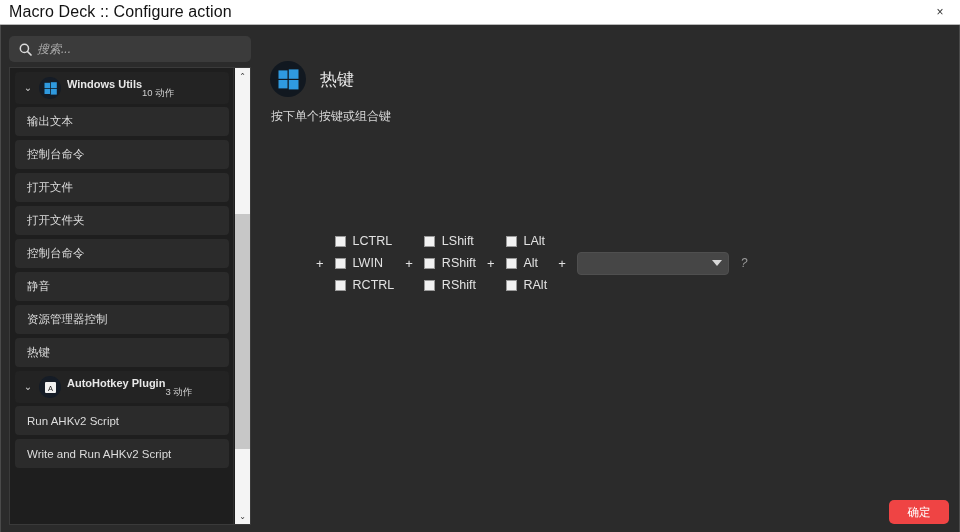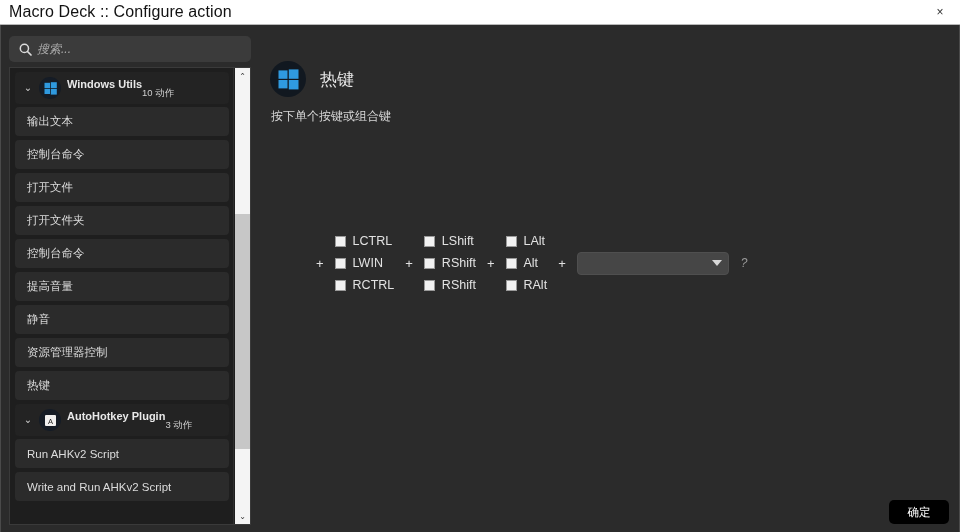--- a/index.html
+++ b/index.html
@@ -220,21 +220,21 @@
   #help-marker {
     margin-left: 12px;
     color: #9a9a9a; font-size: 12px;
     font-style: italic;
   }
 
   
   #confirm-button {
     position: absolute; right: 10px; bottom: 8px;
     width: 60px; height: 24px;
-    background: #000000;
+    background: #ef4444;
     border: none; border-radius: 5px;
     color: #ffffff; font-size: 11.5px;
     font-family: "Liberation Sans", sans-serif;
     display: flex; align-items: center; justify-content: center;
   }
 
   svg { display: block; }
 </style>
 </head>
 <body>
@@ -278,21 +278,20 @@
               <span class="group-title">Windows Utils</span>
               <span class="group-sub">10 动作</span>
             </span>
           </div>
 
           <div class="action-row">输出文本</div>
           <div class="action-row">控制台命令</div>
           <div class="action-row">打开文件</div>
           <div class="action-row">打开文件夹</div>
           <div class="action-row">控制台命令</div>
-          <div class="action-row">提高音量</div>
           <div class="action-row">静音</div>
           <div class="action-row">资源管理器控制</div>
           <div class="action-row">热键</div>
 
           <div class="group-row">
             <span class="chev">⌄</span>
             <span class="group-icon">
               <svg width="13" height="13" viewBox="0 0 13 13">
                 <rect x="1" y="1" width="11" height="11" rx="1" fill="#f0f0f0"></rect>
                 <text x="6.5" y="9.6" font-size="7.5" font-family="Liberation Sans, sans-serif" fill="#1b1b1b" text-anchor="middle">A</text>

